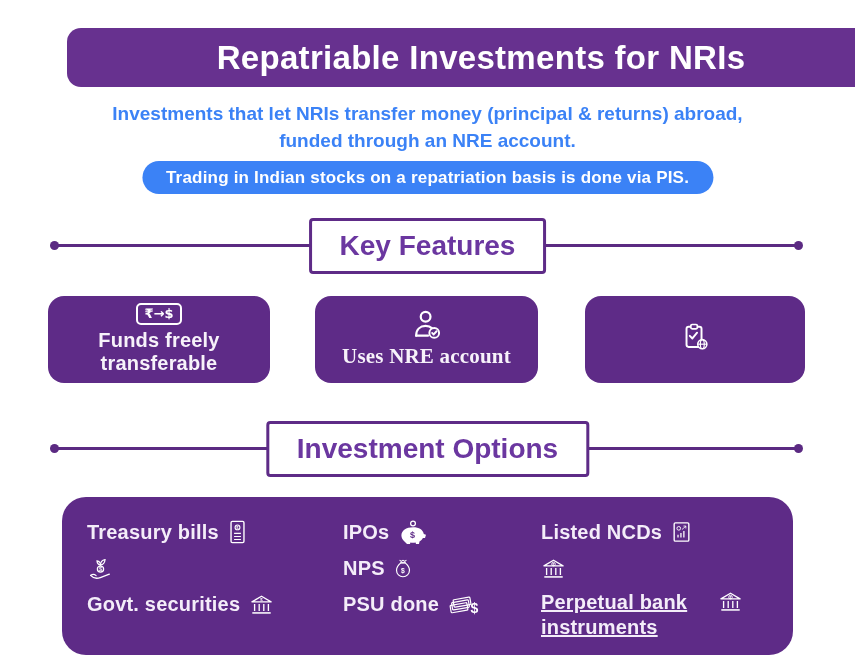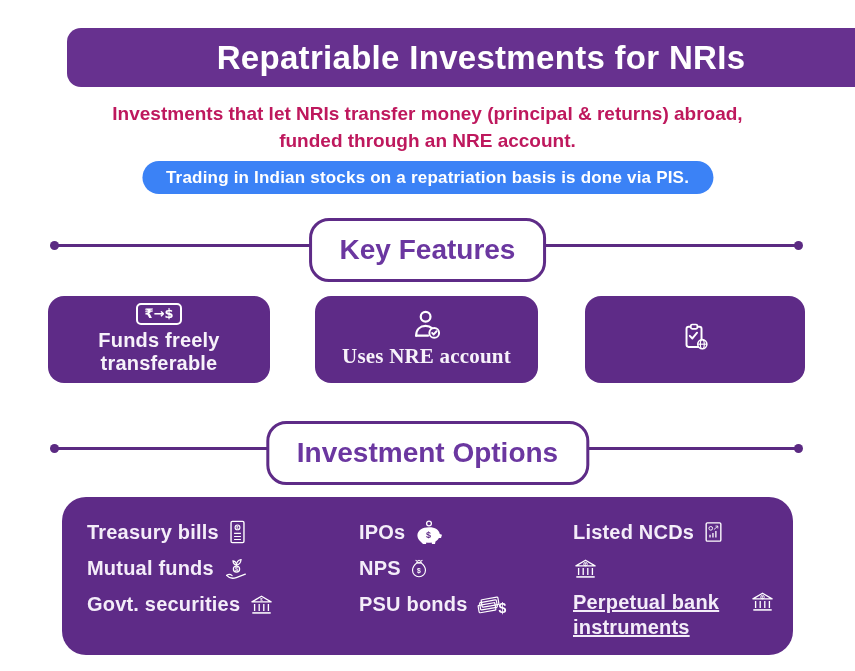--- a/index.html
+++ b/index.html
@@ -10,21 +10,21 @@
   }
   
   .banner {
     position:absolute; left:67px; top:28px; width:828px; height:59px;
     background:#67318F; border-radius:14px;
     display:flex; align-items:center; justify-content:center;
     color:#ffffff; font-size:33px; font-weight:bold; letter-spacing:.3px;
   }
   .subtitle {
     position:absolute; left:0; top:101px; width:100%;
-    text-align:center; color:#be185d; font-size:19px; font-weight:bold;
+    text-align:center; color:#3b82f6; font-size:19px; font-weight:bold;
     line-height:1.4; white-space:pre-line;
   }
   .note-pill {
     position:absolute; top:161px; left:50%; transform:translateX(-50%);
     background:#3b82f6; color:#ffffff; border-radius:17px;
     height:33px; line-height:33px; padding:0 24px;
     font-size:17px; font-weight:bold; letter-spacing:.2px; white-space:nowrap;
   }
   
   .section-header { position:absolute; left:0; width:100%; height:56px; }
@@ -34,22 +34,22 @@
     position:absolute; left:56px; right:58px; top:26px; height:3px;
     background:#5B2A82; border-radius:2px;
   }
   .divider-dot {
     position:absolute; top:23px; width:9px; height:9px; border-radius:50%;
     background:#5B2A82;
   }
   .dot-left { left:50px; } .dot-right { right:52px; }
   .section-title-box {
     position:absolute; left:50%; transform:translateX(-50%); top:0;
-    background:#ffffff; border:3.5px solid #5E2B87; border-radius:20px;
-    height:64px; display:flex; align-items:center; padding:0 28px;
+    background:#ffffff; border:3.5px solid #5E2B87; border-radius:4px;
+    height:56px; display:flex; align-items:center; padding:0 28px;
     color:#6B37A0; font-size:28px; font-weight:bold; white-space:nowrap;
   }
   
   .card {
     position:absolute; top:296px; height:87px; background:#5E2B87;
     border-radius:16px; color:#F7F2FA; text-align:center;
     display:flex; flex-direction:column; align-items:center; justify-content:center;
     padding:8px 10px 10px;
   }
   .card-1 { left:48px;  width:222px; }
@@ -60,21 +60,21 @@
   .card-icon { display:flex; align-items:center; justify-content:center; margin-bottom:4px; }
   .fx-chip {
     border:2px solid #ffffff; border-radius:5px; padding:1px 7px 2px;
     font-family:"DejaVu Sans",sans-serif; font-size:13px; font-weight:bold; color:#ffffff;
   }
   
   .options-box {
     position:absolute; left:62px; top:497px; width:731px; height:158px;
     background:#5E2B87; border-radius:24px;
     display:grid; grid-template-columns:256px 198px auto;
-    padding:17px 10px 0 25px; align-content:start;gap:16px;
+    padding:17px 10px 0 25px; align-content:start;
   }
   .opt-col { display:flex; flex-direction:column; }
   .opt-item {
     display:flex; align-items:center; gap:9px; height:36px;
     color:#F4EDF9; font-size:20px; font-weight:bold; letter-spacing:.2px;
   }
   .opt-item.multiline { align-items:flex-start; height:auto; padding-top:4px; }
   .opt-item.multiline .opt-label { max-width:168px; line-height:1.25;text-decoration:underline; }
   .opt-icon { display:flex; align-items:center; flex:0 0 auto; }
   svg { display:block; }
@@ -146,21 +146,20 @@
         <span class="opt-icon">
           <svg width="19" height="24" viewBox="0 0 20 26">
             <rect x="3" y="1.5" width="14" height="23" rx="1.4" fill="none" stroke="#fff" stroke-width="1.5"></rect>
             <circle cx="10" cy="8" r="2.6" fill="none" stroke="#fff" stroke-width="1.2"></circle>
             <text x="10" y="9.7" font-size="4.6" fill="#fff" text-anchor="middle" font-weight="bold">$</text>
             <path d="M6.3 14.5 h7.4 M6.3 17.8 h7.4 M6.3 21.1 h7.4" stroke="#fff" stroke-width="1.2"></path>
           </svg>
         </span>
       </div>
       <div class="opt-item">
-        <span class="opt-label">Mutual funds</span>
         <span class="opt-icon">
           <svg width="27" height="27" viewBox="0 0 26 26">
             <path d="M13 9.8 c0-3.1 1.6-4.8 4.4-5.3 c-.3 3.1-1.8 4.8-4.4 5.3z" fill="none" stroke="#fff" stroke-width="1.1"></path>
             <path d="M13 9.8 c0-2.4-1.3-3.7-3.4-4.1 c.2 2.4 1.4 3.8 3.4 4.1z" fill="none" stroke="#fff" stroke-width="1.1"></path>
             <circle cx="13" cy="13.6" r="3" fill="none" stroke="#fff" stroke-width="1.2"></circle>
             <text x="13" y="15.6" font-size="5.2" fill="#fff" text-anchor="middle" font-weight="bold">$</text>
             <path d="M3.5 19.6 c2.6 2.9 6.2 3.3 9.3 2.1 l8.7-3.2" fill="none" stroke="#fff" stroke-width="1.3" stroke-linecap="round"></path>
             <path d="M3.5 19.6 c1.7-1.2 3.8-1.1 5.3.2" fill="none" stroke="#fff" stroke-width="1.1" stroke-linecap="round"></path>
           </svg>
         </span>
@@ -194,21 +193,21 @@
         <span class="opt-icon">
           <svg width="18" height="23" viewBox="0 0 20 24">
             <path d="M6.6 3 l1.4 1.1 L10 3 l2 1.1 L13.4 3" fill="none" stroke="#fff" stroke-width="1.2" stroke-linecap="round"></path>
             <path d="M7.4 5.6 h5.2" stroke="#fff" stroke-width="1.2" stroke-linecap="round"></path>
             <path d="M7.6 5.8 c-3.2 2.6-4.8 5.2-4.8 8.2 a7.2 7.2 0 0 0 14.4 0 c0-3-1.6-5.6-4.8-8.2 z" fill="none" stroke="#fff" stroke-width="1.3"></path>
             <text x="10" y="17" font-size="7.5" fill="#fff" text-anchor="middle" font-weight="bold">$</text>
           </svg>
         </span>
       </div>
       <div class="opt-item">
-        <span class="opt-label">PSU bonds</span>
+        <span class="opt-label">PSU done</span>
         <span class="opt-icon">
           <svg width="32" height="24" viewBox="0 0 32 24">
             <g stroke="#fff" fill="none" stroke-width="1.2">
               <rect x="2.5" y="12" width="17" height="7.5" rx="1" transform="rotate(-10 11 15.7)"></rect>
               <rect x="4" y="9.2" width="17" height="7.5" rx="1" transform="rotate(-10 12.5 13)"></rect>
               <rect x="5.5" y="6.4" width="17" height="7.5" rx="1" transform="rotate(-10 14 10.1)"></rect>
             </g>
             <text x="26.5" y="20.5" font-size="14" fill="#fff" text-anchor="middle" font-weight="bold">$</text>
           </svg>
         </span>

